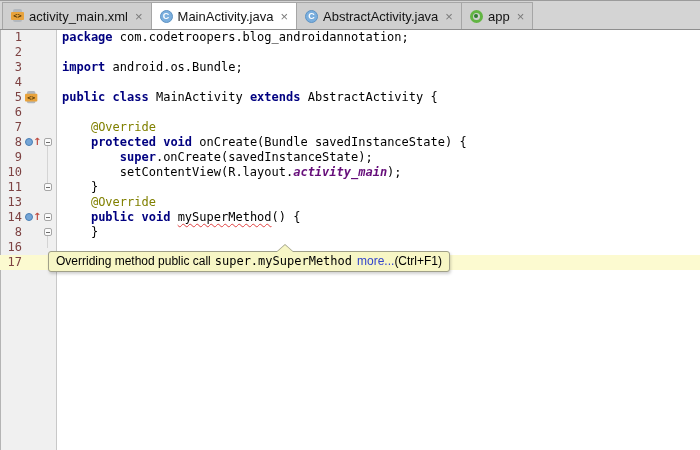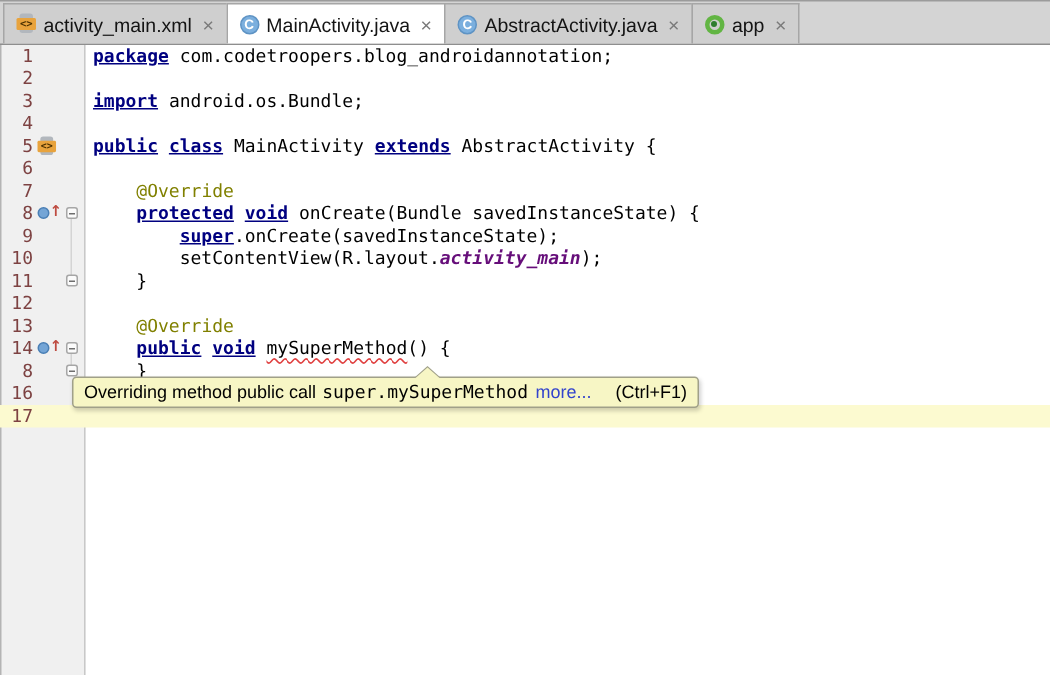--- a/index.html
+++ b/index.html
@@ -33,21 +33,21 @@
     background:var(--gutter-bg,#F0F0F0);border-right:1px solid #C8C8C8;border-left:1px solid #B4B4B4;}
   .guide{position:absolute;left:47px;width:1px;background:#D4D4D4;z-index:0;}
   .rows{position:absolute;left:0;top:0;width:700px;z-index:1;}
   .row{display:flex;height:15px;position:relative;}
   .row.current{background:var(--caret-row-bg,#FCFAD0);}
   .cell-num{width:22px;flex:none;text-align:right;font:12px/15px "DejaVu Sans Mono",monospace;
     color:var(--line-number,#7D4242);}
   .cell-icn{width:18px;flex:none;position:relative;}
   .cell-fold{width:17px;flex:none;position:relative;}
   .code{flex:1;font:12px/15px "DejaVu Sans Mono",monospace;white-space:pre;padding-left:5px;color:var(--plain-text,#000);}
-  .tok-kw{color:var(--keyword,#000080);font-weight:bold;text-decoration:underline;}
+  .tok-kw{color:var(--keyword,#000080);font-weight:bold;}
   .tok-ann{color:var(--annotation,#808000);}
   .tok-field{color:var(--static-field,#660E7A);font-weight:bold;font-style:italic;}
   .tok-err{text-decoration:underline;text-decoration-style:wavy;
     text-decoration-color:var(--error-squiggle,#E04040);text-decoration-thickness:1px;text-underline-offset:2px;}
 
   .fold-marker{position:absolute;left:4px;top:3px;width:8px;height:8px;box-sizing:border-box;
     border:1px solid #A6A6A6;background:#FBFBFB;border-radius:2px;}
   .fold-marker::after{content:"";position:absolute;left:1px;top:2.5px;width:4px;height:1px;background:#6E6E6E;}
 
   .ov{position:absolute;left:3px;top:2px;display:flex;align-items:center;}
@@ -61,21 +61,21 @@
     border:1px solid var(--tooltip-border,#A0A089);border-radius:3px;padding:2px 7px 3px;
     font-size:12px;color:#000;white-space:nowrap;box-shadow:1px 2px 3px rgba(0,0,0,0.18);}
   .notch-b{position:absolute;top:-8px;left:227px;width:0;height:0;
     border-left:9px solid transparent;border-right:9px solid transparent;
     border-bottom:8px solid var(--tooltip-border,#A0A089);}
   .notch{position:absolute;top:-7px;left:228px;width:0;height:0;
     border-left:8px solid transparent;border-right:8px solid transparent;
     border-bottom:7px solid var(--tooltip-bg,#F7F6C5);}
   .tooltip .tcode{font-family:"DejaVu Sans Mono",monospace;margin-left:4px;}
   .tooltip .link{color:var(--link,#3344CC);margin-left:5px;cursor:pointer;}
-  .tooltip .shortcut{margin-left:16px;text-align:center;}
+  .tooltip .shortcut{margin-left:0;text-align:center;}
 </style>
 </head>
 <body>
 
 <div id="app">
   <div class="tabbar" id="tabs">
       <div class="tab">
         <span class="xmlicon">
           <span class="page"></span>
           <span class="band">&lt;&gt;</span>
@@ -179,26 +179,20 @@
         </div>
         <div class="row">
           <div class="cell-num">11</div>
           <div class="cell-icn"></div>
           <div class="cell-fold">
             <span class="fold-marker"></span>
           </div>
           <div class="code"><span class="tok-p">    }</span></div>
         </div>
         <div class="row">
-          <div class="cell-num">12</div>
-          <div class="cell-icn"></div>
-          <div class="cell-fold"></div>
-          <div class="code"></div>
-        </div>
-        <div class="row">
           <div class="cell-num">13</div>
           <div class="cell-icn"></div>
           <div class="cell-fold"></div>
           <div class="code"><span class="tok-p">    </span><span class="tok-ann">@Override</span></div>
         </div>
         <div class="row">
           <div class="cell-num">14</div>
           <div class="cell-icn">
             <span class="ov">
               <span class="c"></span>

